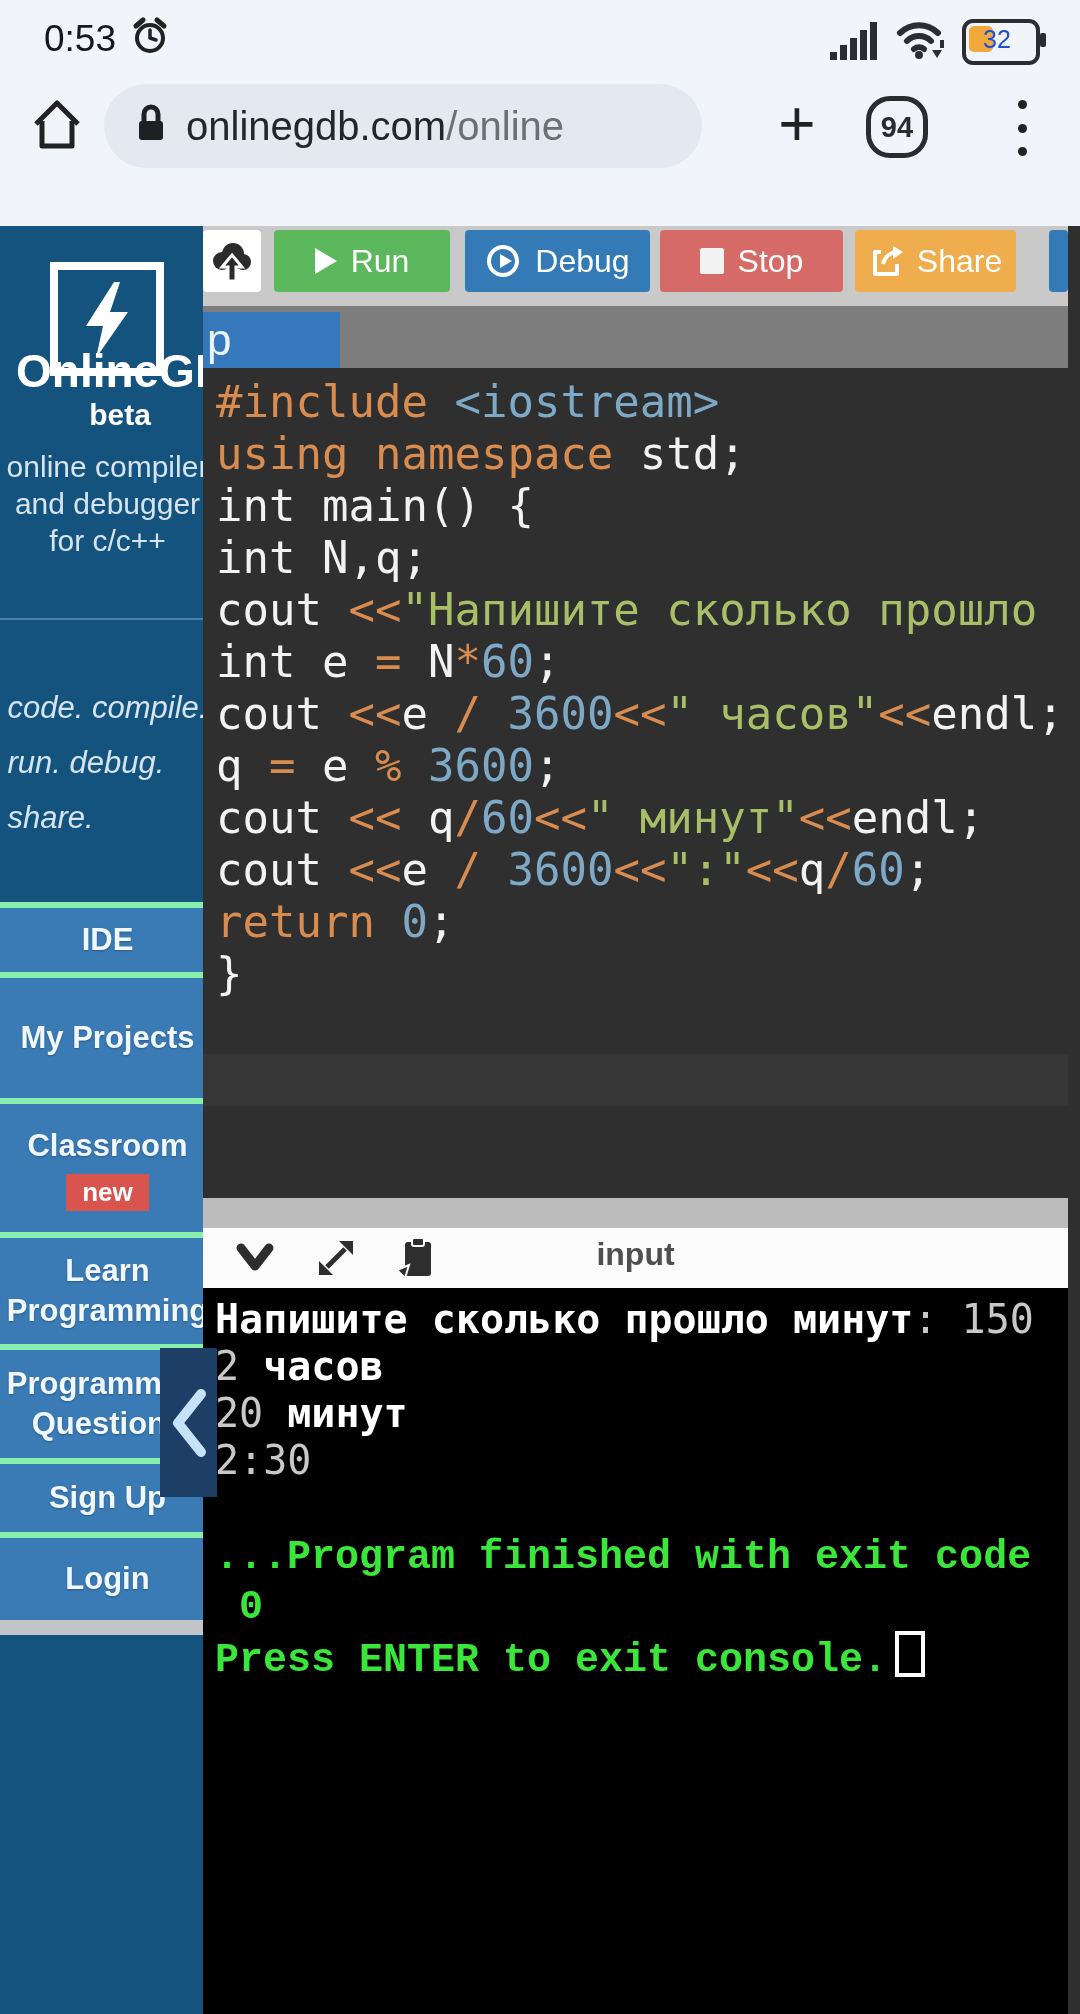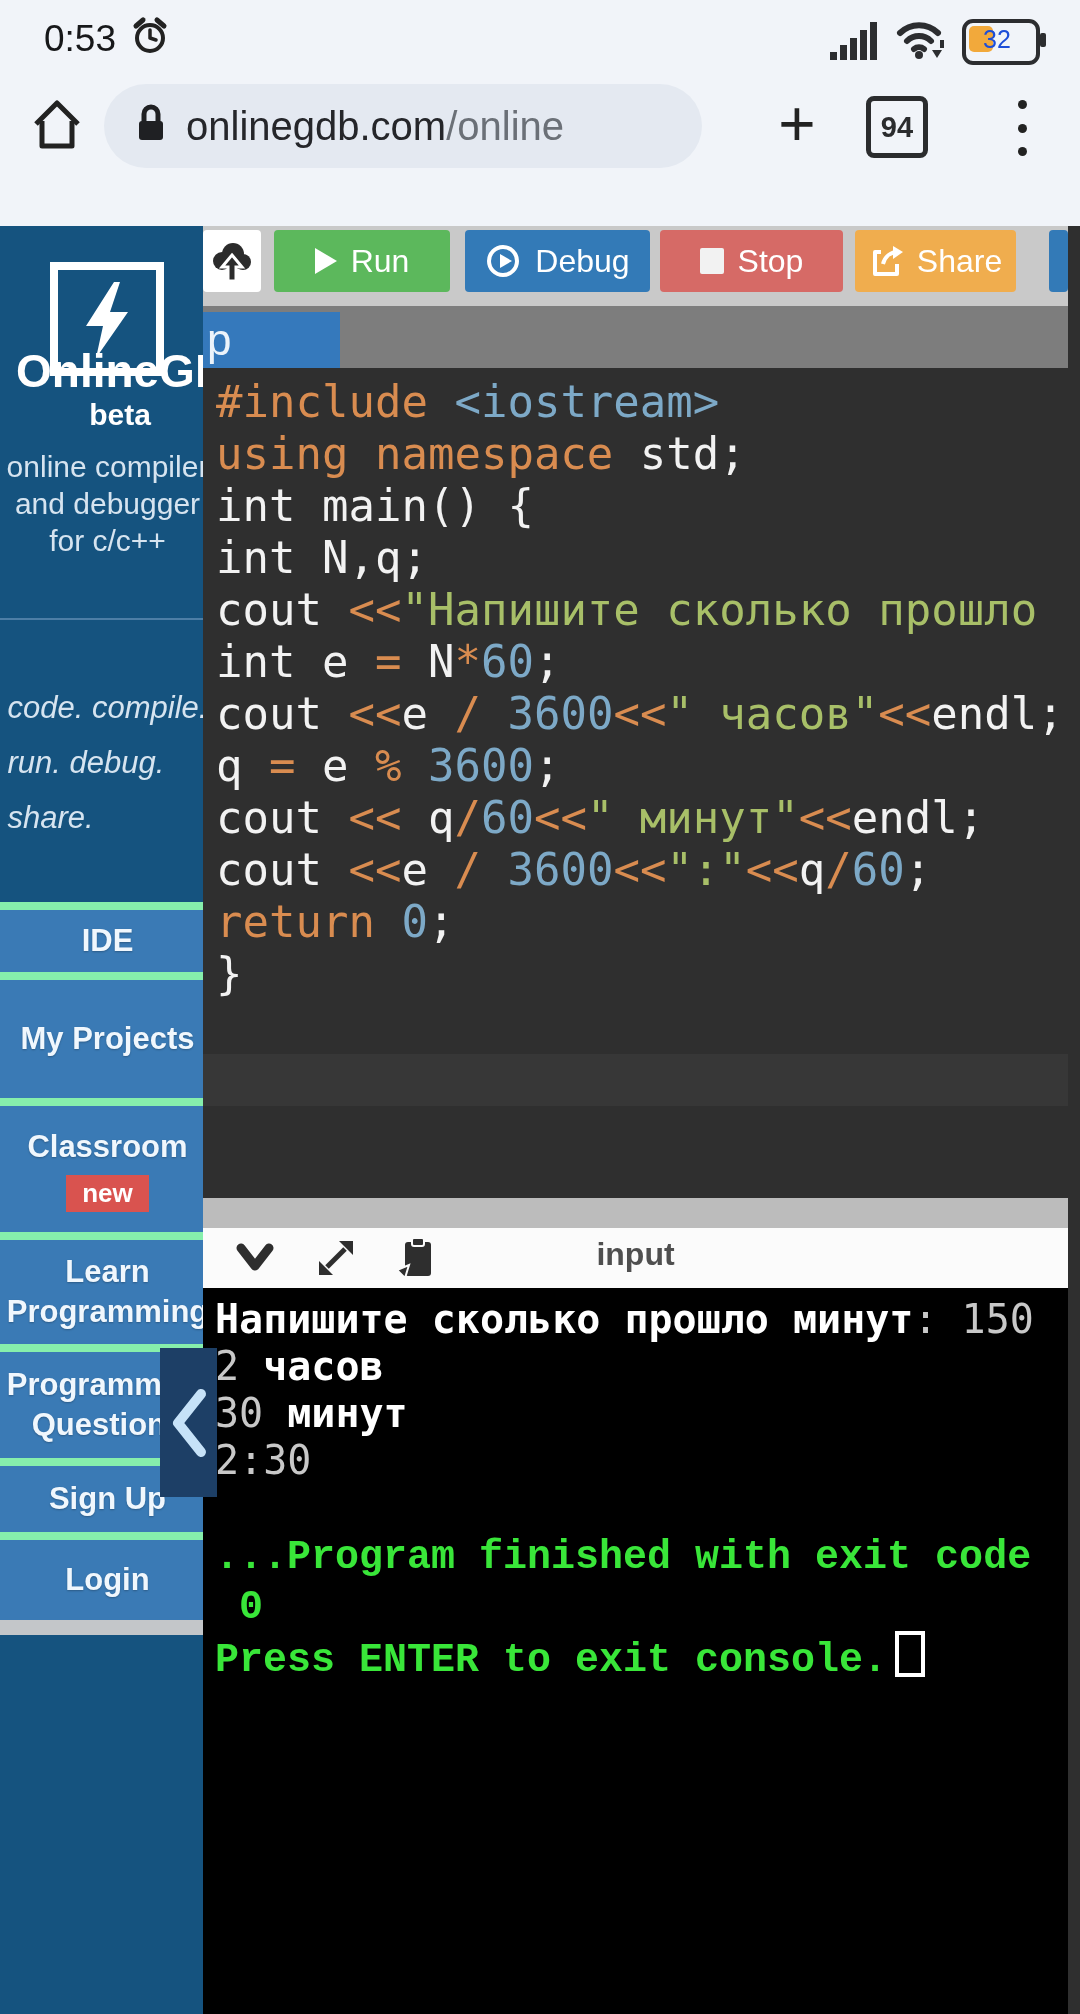--- a/index.html
+++ b/index.html
@@ -20,42 +20,42 @@
   .urlrow{position:absolute;left:0;top:82px;width:1080px;height:90px;}
   .homeicon{position:absolute;left:28px;top:12px;}
   .urlpill{position:absolute;left:104px;top:2px;width:598px;height:84px;background:#e4e9f1;
            border-radius:42px;overflow:hidden;display:flex;align-items:center;}
   .lockicon{margin-left:30px;flex:0 0 auto;}
   .urltext{margin-left:18px;font-size:40px;white-space:nowrap;color:#25262a;}
   .urltext .path{color:#6b7077;}
   .plus{position:absolute;left:762px;top:2px;width:70px;height:84px;text-align:center;
         font-size:64px;font-weight:300;color:#222;line-height:80px;}
   .tabbox{position:absolute;left:866px;top:14px;width:52px;height:52px;border:5px solid #2b2c2e;
-          border-radius:8px;text-align:center;font-size:29px;font-weight:700;color:#2b2c2e;line-height:52px;}
+          border-radius:24px;text-align:center;font-size:29px;font-weight:700;color:#2b2c2e;line-height:52px;}
   .kebab{position:absolute;left:1002px;top:16px;width:40px;height:56px;display:flex;flex-direction:column;
          align-items:center;justify-content:space-between;padding:2px 0;}
   .kebab i{width:9px;height:9px;border-radius:50%;background:#222;}
 
   
   #page{position:absolute;left:0;top:226px;width:1080px;height:1788px;background:#2f2f2f;}
 
   
   #sidebar{position:absolute;left:0;top:0;width:215px;height:1788px;background:#15537f;overflow:hidden;}
   .brandblock{position:absolute;left:0;top:0;width:215px;height:392px;}
   .boltbox{position:absolute;left:50px;top:36px;width:98px;height:98px;border:8px solid #fff;}
   .brandname{position:absolute;left:16px;top:118px;font-size:46px;font-weight:700;color:#fff;white-space:nowrap;}
   .betatag{position:absolute;left:40px;top:172px;width:160px;text-align:center;
            font-size:30px;font-weight:700;color:#fff;}
   .tagline{position:absolute;left:4px;top:222px;width:207px;text-align:center;
            font-size:30px;line-height:37px;color:#d6e4f0;}
   .mottoblock{position:absolute;left:0;top:392px;width:215px;height:284px;
               border-top:2px solid #4d7ea6;display:flex;align-items:center;justify-content:center;}
   .motto{width:200px;text-align:left;font-style:italic;font-size:31px;line-height:55px;color:#d6e4f0;}
   #menu{position:absolute;left:0;top:676px;width:215px;}
-  .mitem{width:215px;background:#3a7ab5;border-top:8px solid #86efac;box-sizing:border-box;
+  .mitem{width:215px;background:#3a7ab5;border-top:6px solid #86efac;box-sizing:border-box;
          display:flex;flex-direction:column;align-items:center;justify-content:center;overflow:hidden;}
   .mitem .lbl{font-size:31px;font-weight:700;color:#f0f7fd;text-align:center;line-height:40px;
               text-shadow:0 1px 2px rgba(0,0,0,.25);white-space:pre-line;}
   .badge{margin-top:8px;background:#d9534f;color:#fff;font-size:26px;font-weight:700;
          padding:3px 16px;border-radius:0;}
   .sgray{position:absolute;left:0;top:1394px;width:215px;height:15px;background:#c3c6c9;}
   .sdark{position:absolute;left:0;top:1409px;width:215px;height:203px;background:#15537f;}
   #sfooter{position:absolute;left:0;top:1612px;width:215px;height:176px;background:#3a7ab5;
            text-align:center;padding-top:38px;box-sizing:border-box;
            font-size:30px;line-height:45px;color:#d8ebfb;}
@@ -298,21 +298,21 @@
               <rect x="17" y="2" width="12" height="8" rx="2" fill="#2e2e2e" stroke="#fbfbfb" stroke-width="2"></rect>
               <polygon points="2,34 14,29 10,42" fill="#2e2e2e" stroke="#fbfbfb" stroke-width="2"></polygon>
             </svg>
           </span>
         </div>
       </div>
 
       <div id="console">
           <div class="cline"><span class="w">Напишите сколько прошло минут</span><span class="g">: 150</span></div>
           <div class="cline"><span class="g">2</span><span class="w"> часов</span></div>
-          <div class="cline"><span class="g">30</span><span class="w"> минут</span></div>
+          <div class="cline"><span class="g">20</span><span class="w"> минут</span></div>
           <div class="cline"><span class="g">2:30</span></div>
           <div class="cline">&nbsp;</div>
           <div class="cline"><span class="fin">...Program finished with exit code</span></div>
           <div class="cline"><span class="fin"> 0</span></div>
           <div class="cline"><span class="fin">Press ENTER to exit console.</span><span class="cursor"></span></div>
         </div>
     </div>
   </div>
 </div>
 

